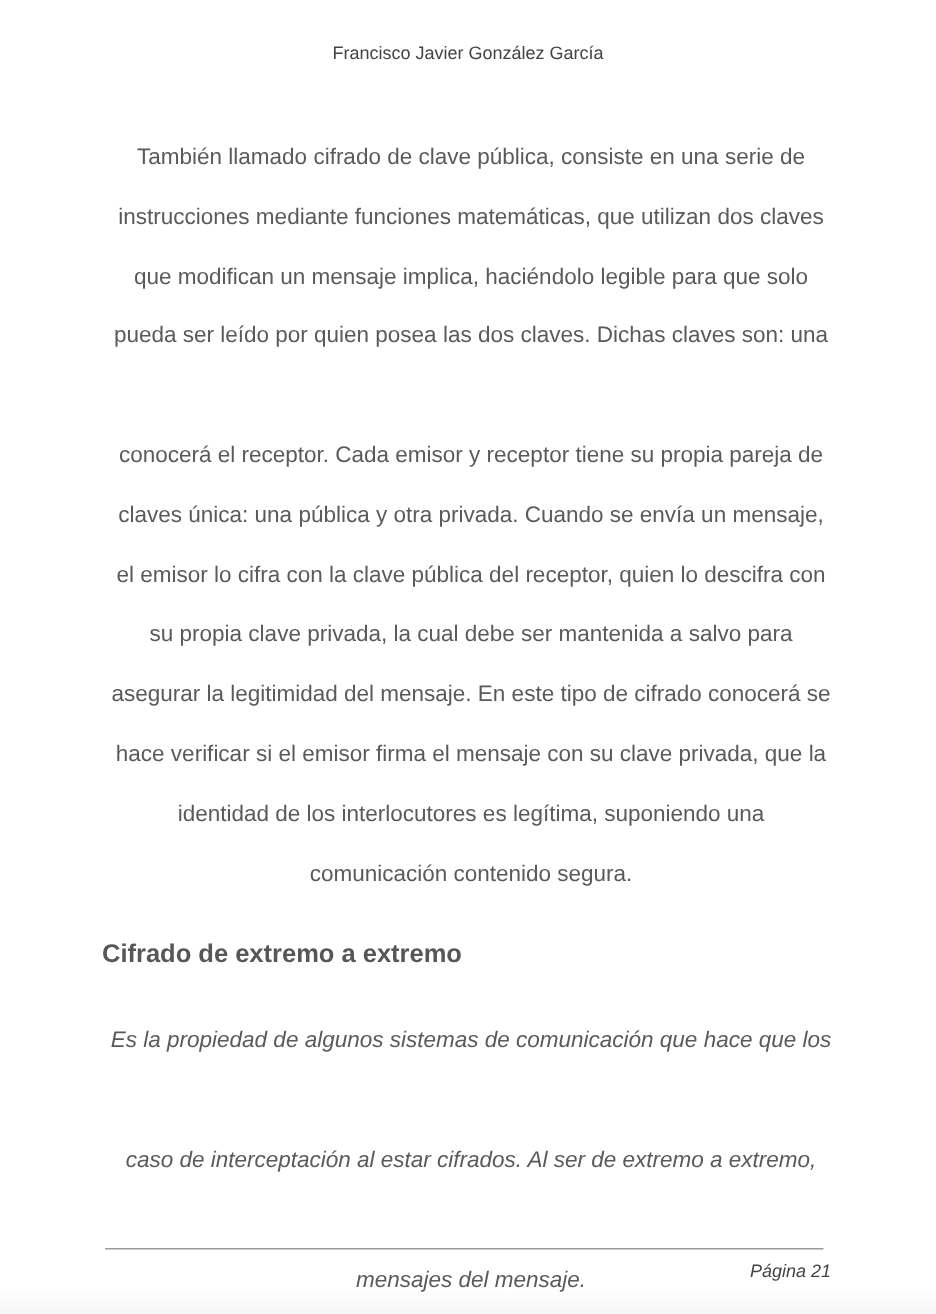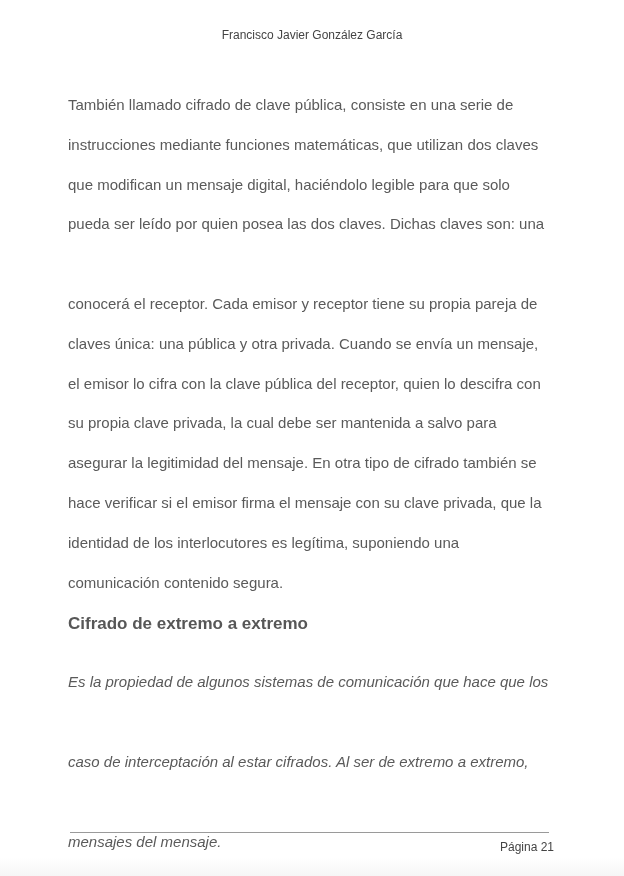--- a/index.html
+++ b/index.html
@@ -36,20 +36,21 @@
       left: 68px;
       top: 75px;
       width: 492px;
       color: #5a5a5a;
     }
     .para {
       font-size: 15px;
       line-height: 19.9px;
       margin: 0;
       white-space: pre-line;
+      text-align: center;
     }
     .heading {
       font-size: 17px;
       font-weight: bold;
       color: #575757;
       margin: 0;
       line-height: 22px;
     }
     .footer-rule {
       position: absolute;
@@ -57,51 +58,52 @@
       top: 832px;
       width: 479px;
       height: 1px;
       background: #9a9a9a;
     }
     .footer-page {
       position: absolute;
       right: 70px;
       top: 840px;
       font-size: 12px;
+      font-style: italic;
       color: #444444;
     }
   </style>
 </head>
 <body>
 
 <div class="page">
 
   <div class="header">Francisco Javier González García</div>
 
   <div class="content">
 
     <div>
       <p class="para">
         <span>También llamado cifrado de clave pública, consiste en una serie de</span><br>
         <span>instrucciones mediante funciones matemáticas, que utilizan dos claves</span><br>
-        <span>que modifican un mensaje digital, haciéndolo legible para que solo</span><br>
+        <span>que modifican un mensaje implica, haciéndolo legible para que solo</span><br>
         <span>pueda ser leído por quien posea las dos claves. Dichas claves son: una</span><br>
         <br>
         <span>conocerá el receptor. Cada emisor y receptor tiene su propia pareja de</span><br>
         <span>claves única: una pública y otra privada. Cuando se envía un mensaje,</span><br>
         <span>el emisor lo cifra con la clave pública del receptor, quien lo descifra con</span><br>
         <span>su propia clave privada, la cual debe ser mantenida a salvo para</span><br>
-        <span>asegurar la legitimidad del mensaje. En otra tipo de cifrado también se</span><br>
+        <span>asegurar la legitimidad del mensaje. En este tipo de cifrado conocerá se</span><br>
         <span>hace verificar si el emisor firma el mensaje con su clave privada, que la</span><br>
         <span>identidad de los interlocutores es legítima, suponiendo una</span><br>
         <span>comunicación contenido segura.</span>
       </p>
     </div>
 
-    <div style="margin-top:20px;">
+    <div style="margin-top:32px;">
       <h2 class="heading">Cifrado de extremo a extremo</h2>
       <p class="para" style="margin-top:18px;font-style:italic;">
         <span>Es la propiedad de algunos sistemas de comunicación que hace que los</span><br>
         <br>
         <span>caso de interceptación al estar cifrados. Al ser de extremo a extremo,</span><br>
         <br>
         <span>mensajes del mensaje.</span>
       </p>
     </div>
 

